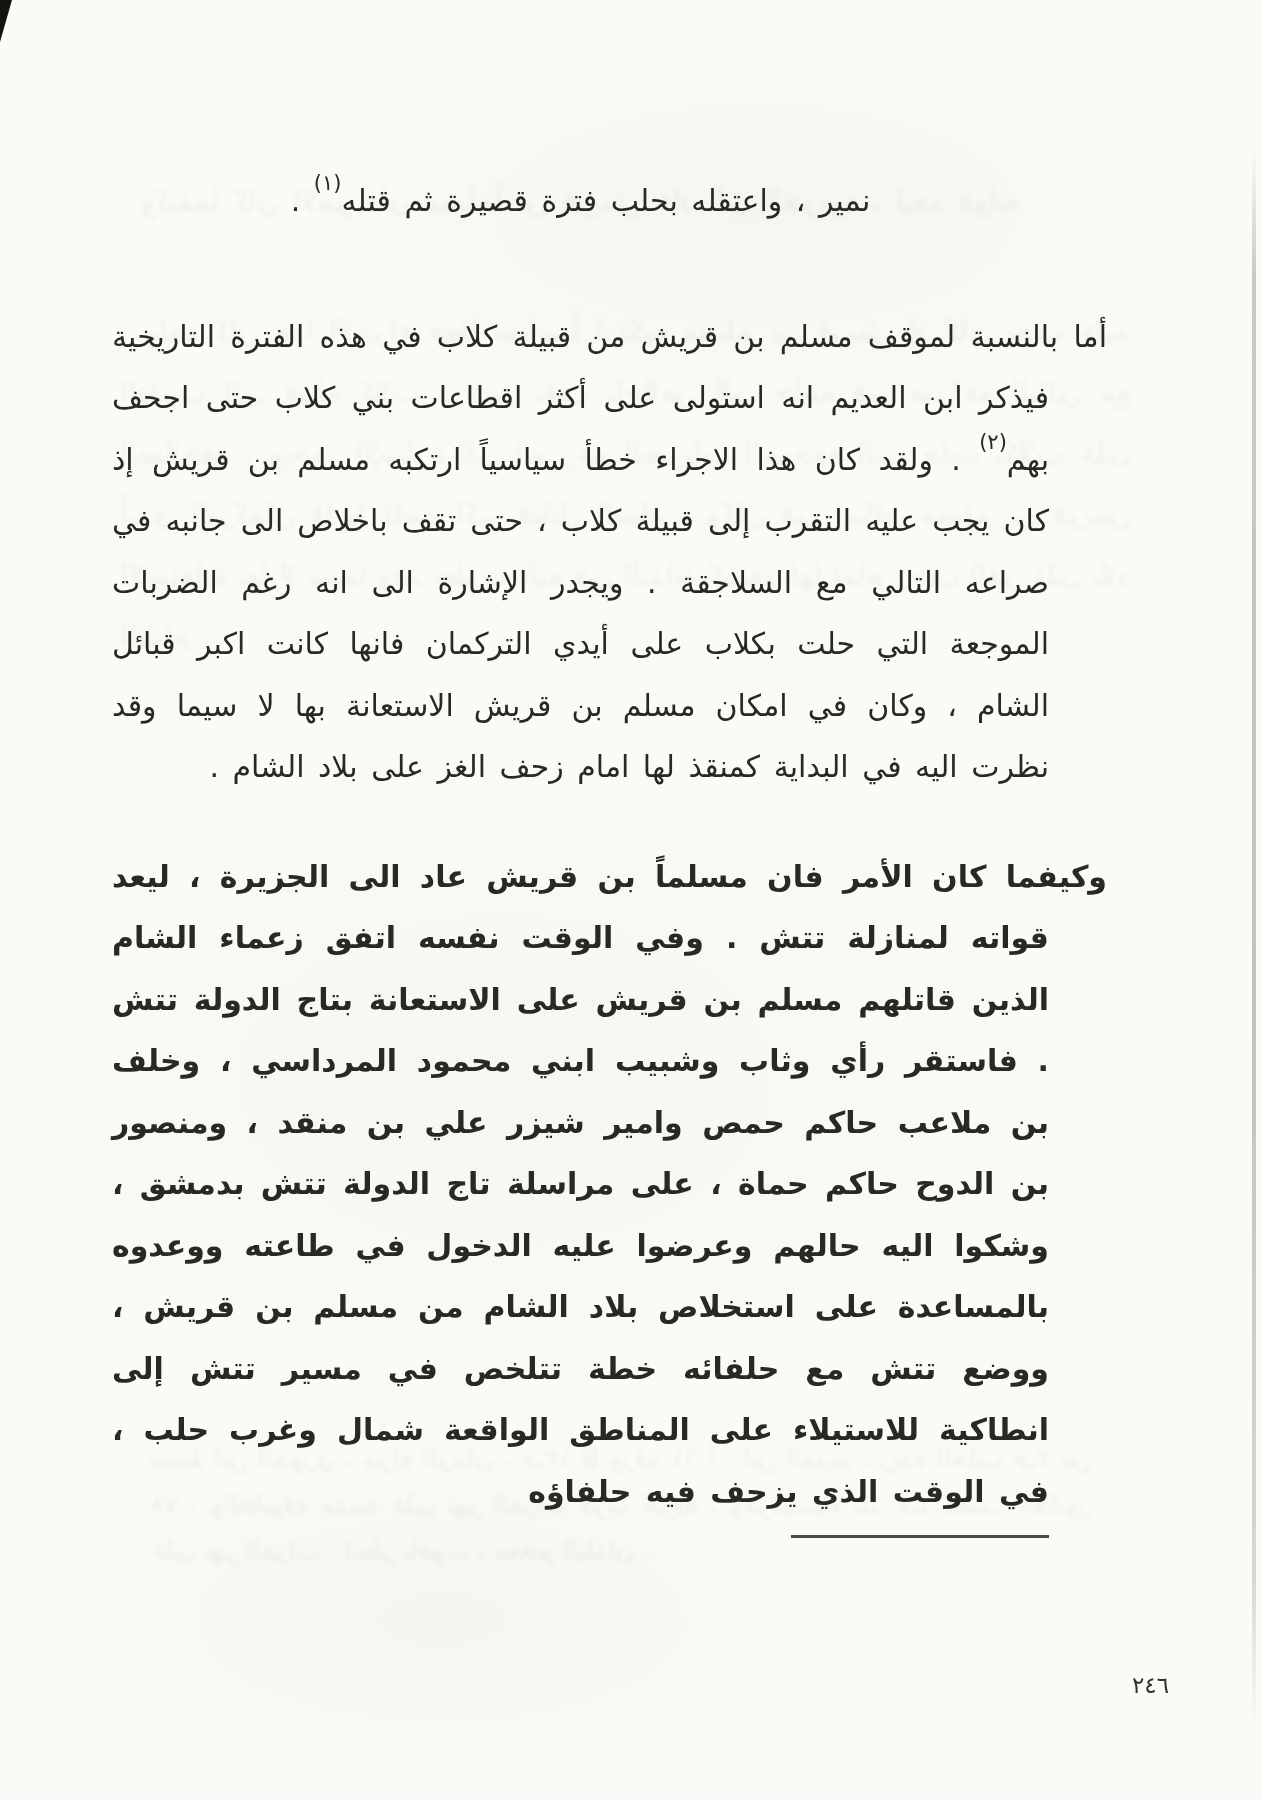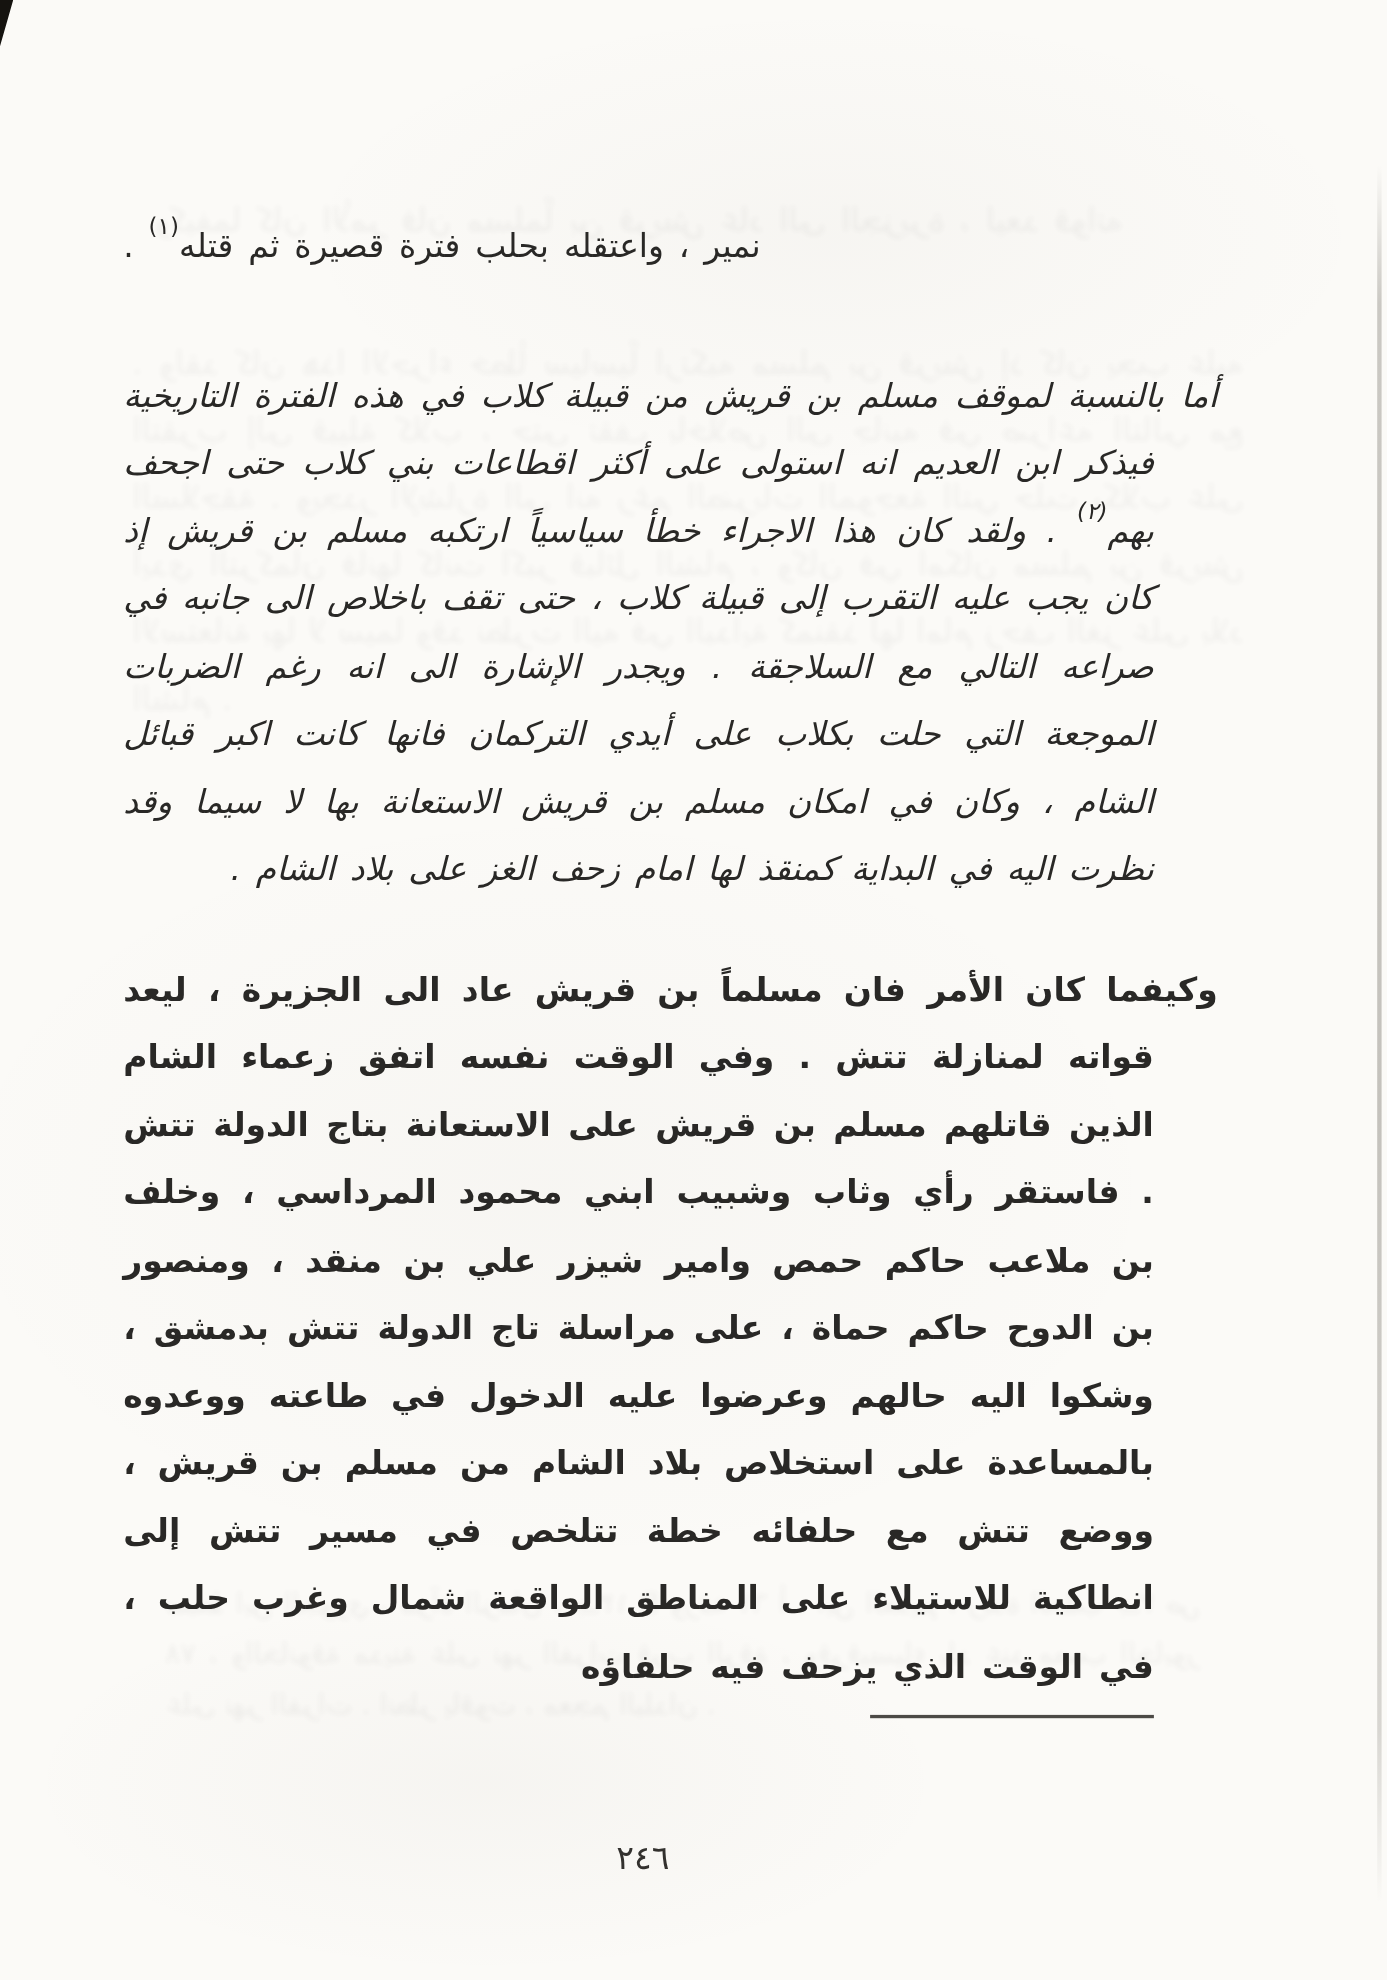--- a/index.html
+++ b/index.html
@@ -73,22 +73,22 @@
     margin: 0;
     font-size: 30px;
     line-height: 61.5px;
     word-spacing: 4px;
     text-align: justify;
     color: #292826;
   }
   .para.opening {
     text-indent: -58px; 
   }
-  .p1 { text-align: left; margin-top: 24px; }
-  .p2 { margin-top: 74px; font-style: italic; }
+  .p1 { text-align: center; }
+  .p2 { margin-top: 74px; }
   .p3 { margin-top: 48px; font-weight: bold; }
   sup.fnmark {
     font-size: 21px;
     line-height: 0;
     position: relative;
     top: -10px;
     word-spacing: 0;
   }
   .footnote-rule {
     width: 258px;
@@ -110,22 +110,21 @@
     padding-right: 62px;
     text-indent: -62px;
     color: #2b2a28;
   }
   .footnote .fn-label { margin-left: 8px; }
   .page-number {
     position: absolute;
     top: 1672px;
     left: 0;
     right: 92px;
-    text-align: center;
-    font-size: 30px;
+    font-size: 23px;
     letter-spacing: 7px;
     color: #33312e;
     direction: rtl;
   }
 </style>
 </head>
 <body>
 
 <div class="page">
 

